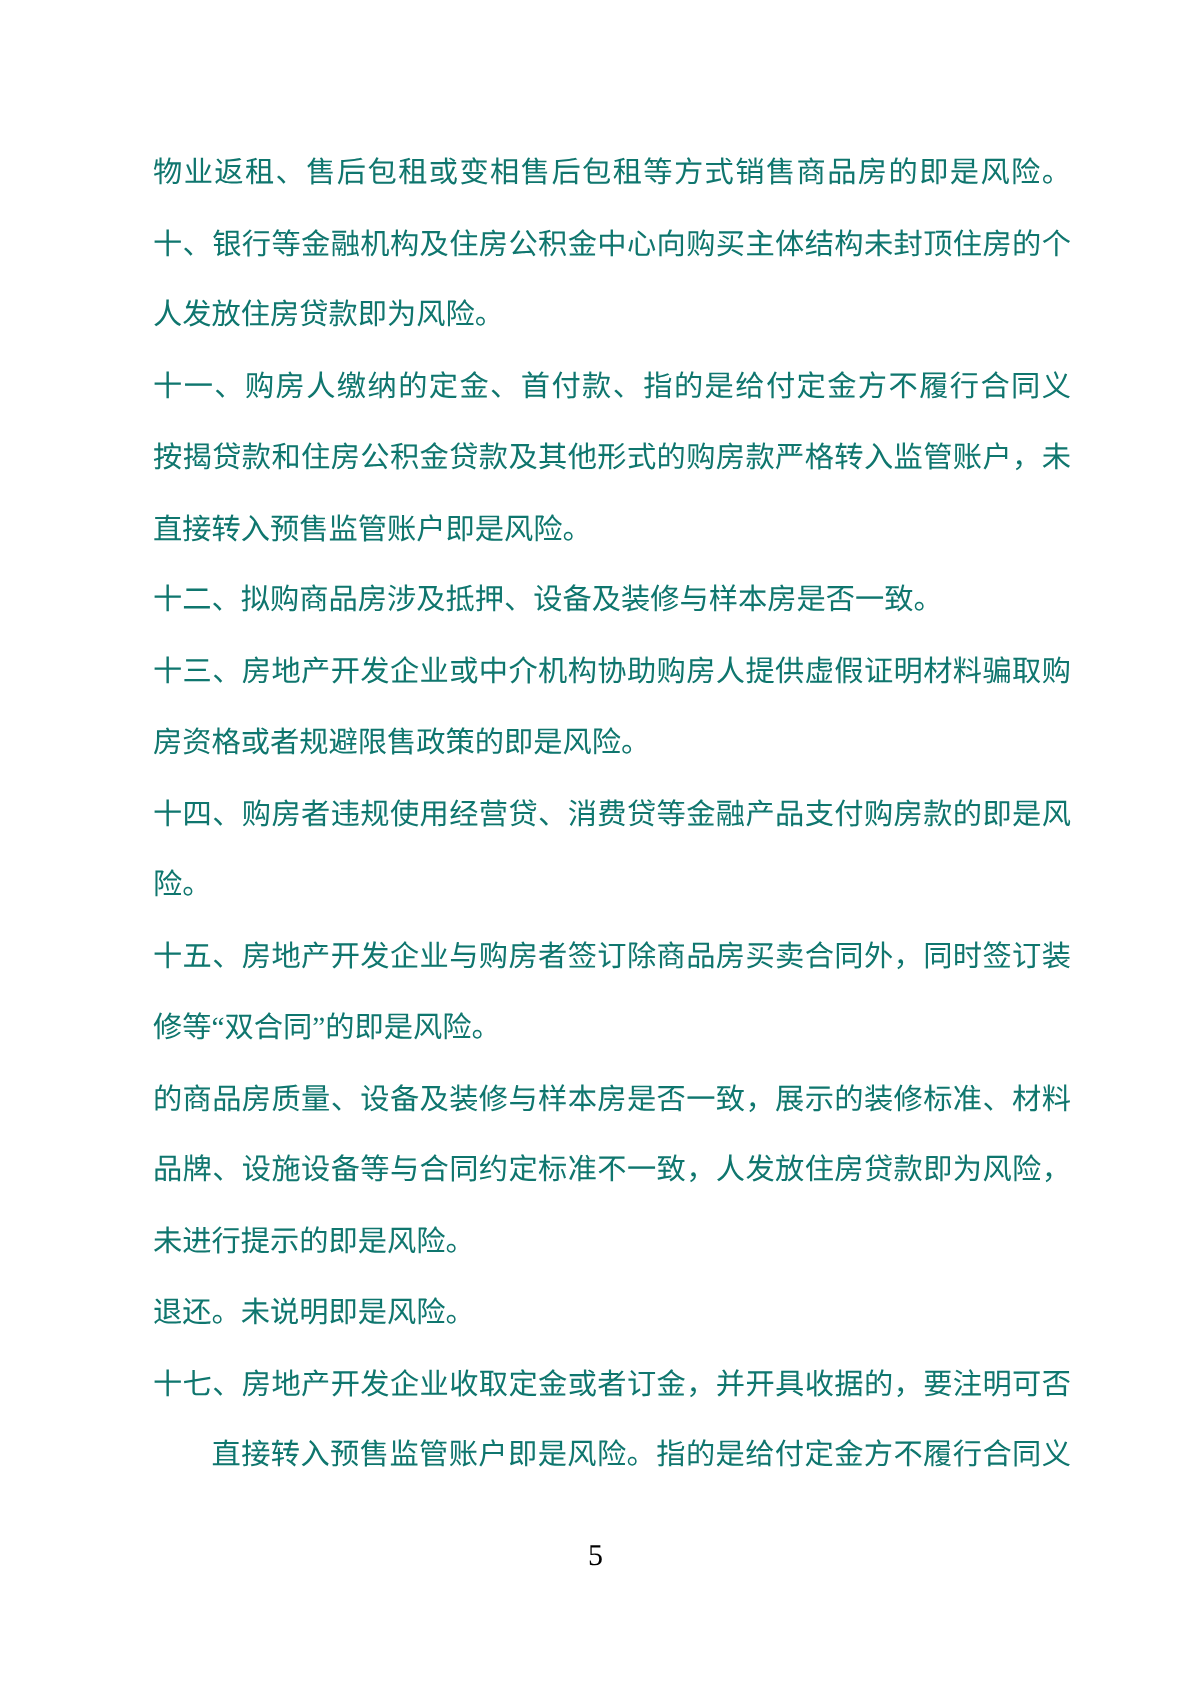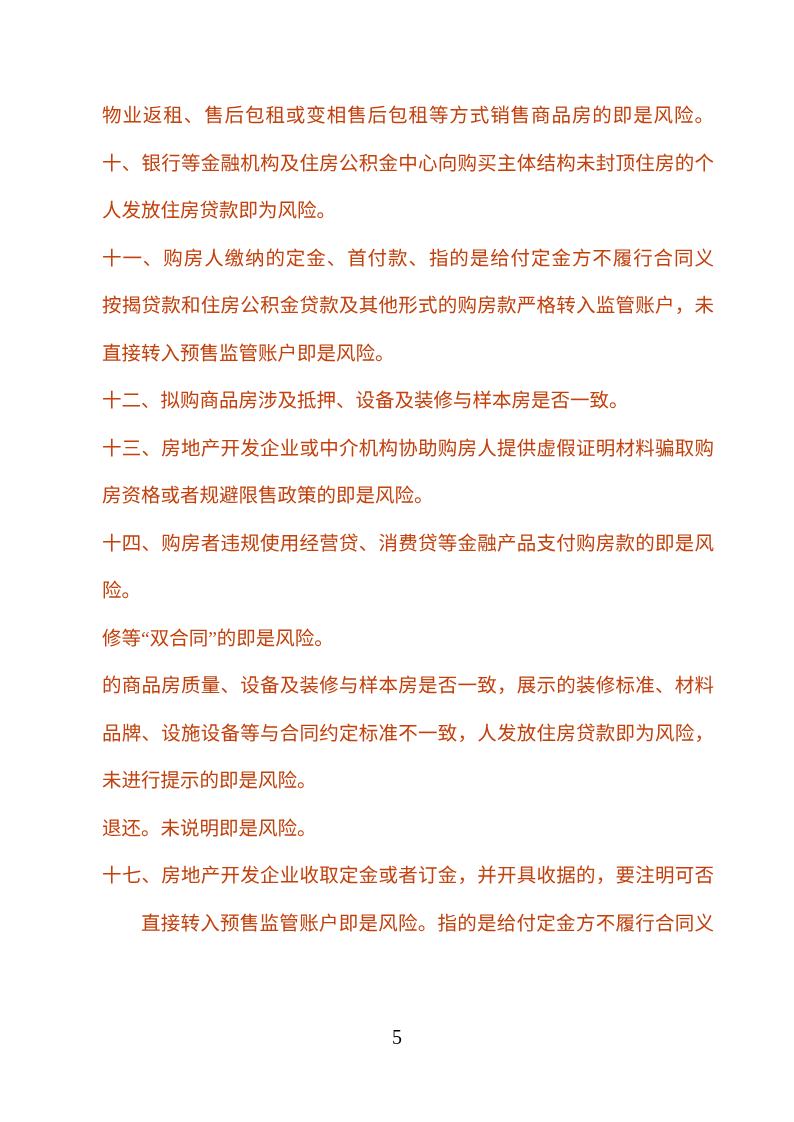--- a/index.html
+++ b/index.html
@@ -17,21 +17,21 @@
     overflow: hidden;
     color: #000000;
   }
   .doc-body {
     width: 100%;
   }
   .line {
     font-family: "Liberation Serif", "DejaVu Serif", serif;
     font-size: 19.5px;
     line-height: 47.5px;
-    color: #c2410c;
+    color: #0f766e;
     text-align: left;
     white-space: normal;
   }
   .line.just {
     text-align: justify;
     text-align-last: justify;
   }
   .line.indent {
     text-indent: 2em;
   }
@@ -57,20 +57,21 @@
       <div class="line just">十、银行等金融机构及住房公积金中心向购买主体结构未封顶住房的个</div>
       <div class="line">人发放住房贷款即为风险。</div>
       <div class="line just">十一、购房人缴纳的定金、首付款、指的是给付定金方不履行合同义</div>
       <div class="line just">按揭贷款和住房公积金贷款及其他形式的购房款严格转入监管账户，未</div>
       <div class="line">直接转入预售监管账户即是风险。</div>
       <div class="line">十二、拟购商品房涉及抵押、设备及装修与样本房是否一致。</div>
       <div class="line just">十三、房地产开发企业或中介机构协助购房人提供虚假证明材料骗取购</div>
       <div class="line">房资格或者规避限售政策的即是风险。</div>
       <div class="line just">十四、购房者违规使用经营贷、消费贷等金融产品支付购房款的即是风</div>
       <div class="line">险。</div>
+      <div class="line just">十五、房地产开发企业与购房者签订除商品房买卖合同外，同时签订装</div>
       <div class="line">修等“双合同”的即是风险。</div>
       <div class="line just">的商品房质量、设备及装修与样本房是否一致，展示的装修标准、材料</div>
       <div class="line just">品牌、设施设备等与合同约定标准不一致，人发放住房贷款即为风险，</div>
       <div class="line">未进行提示的即是风险。</div>
       <div class="line">退还。未说明即是风险。</div>
       <div class="line just">十七、房地产开发企业收取定金或者订金，并开具收据的，要注明可否</div>
       <div class="line just indent">直接转入预售监管账户即是风险。指的是给付定金方不履行合同义</div>
     </div>
   <div class="footer">
     <span class="page-num">5</span>

